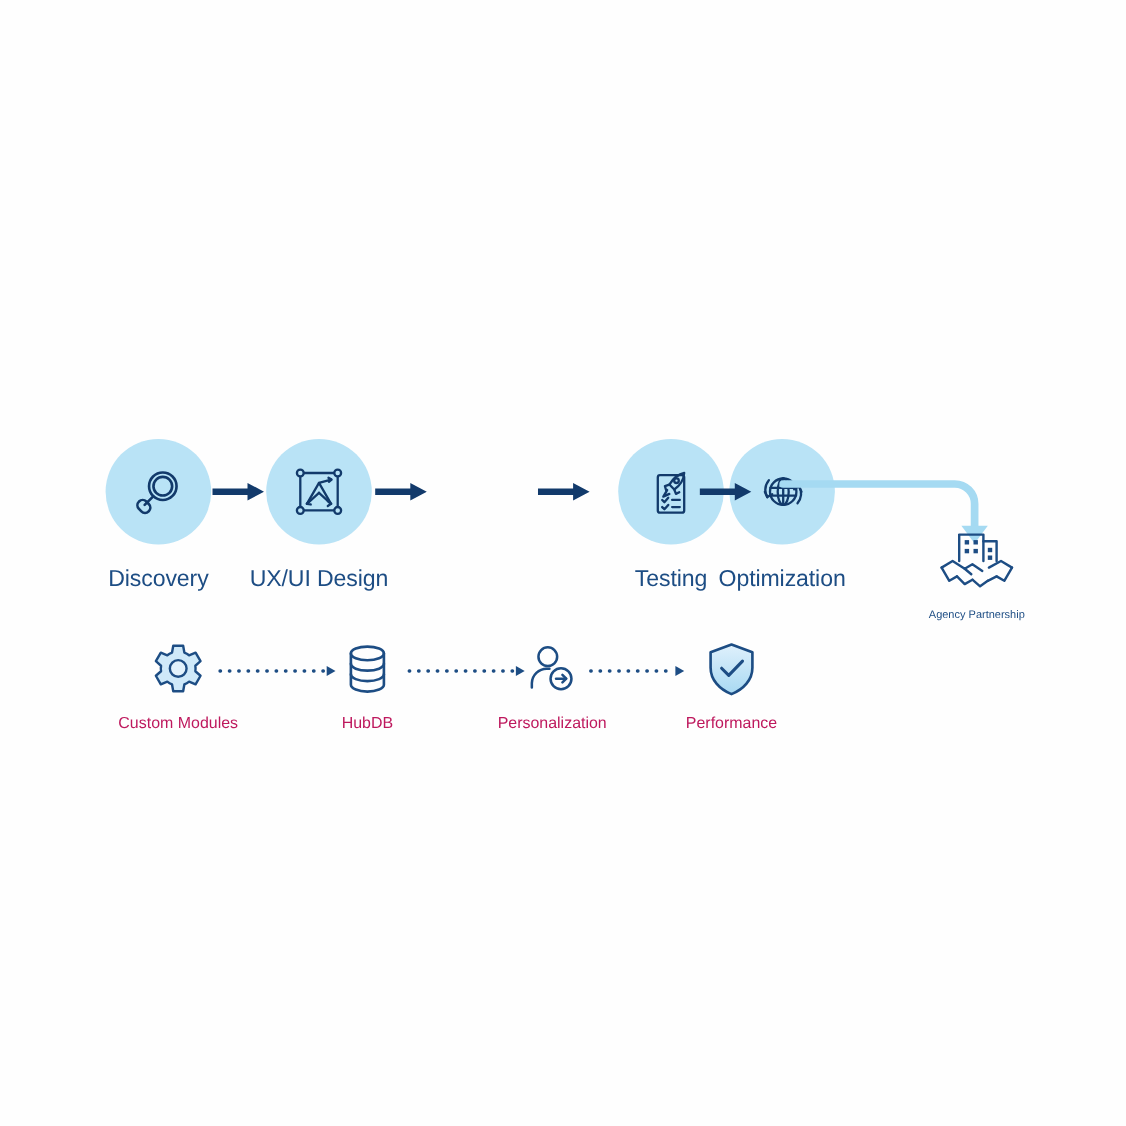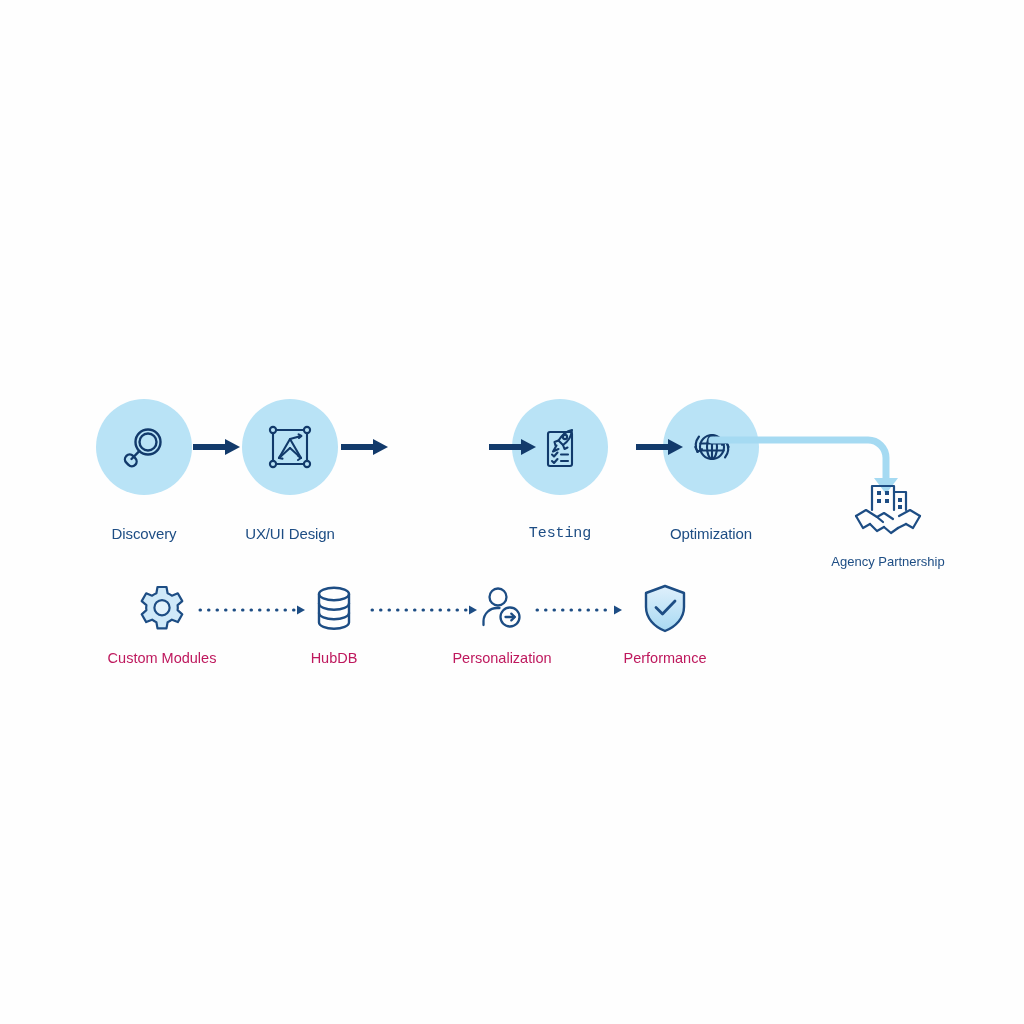--- a/index.html
+++ b/index.html
@@ -36,22 +36,22 @@
     border-radius: 50%;
     background: #b9e3f6;
     display: flex;
     align-items: center;
     justify-content: center;
   }
   .stage-bubble svg {
     display: block;
   }
   .stage-label {
-    margin-top: 30px;
-    font-size: 15px;
+    margin-top: 20px;
+    font-size: 21px;
     color: #1d4d84;
     letter-spacing: -0.1px;
     white-space: nowrap;
   }
 
   
   .flow-arrow {
     position: absolute;
     height: 22px;
     width: 48px;
@@ -75,21 +75,21 @@
     text-align: center;
   }
   .partner-icon {
     height: 62px;
     display: flex;
     align-items: center;
     justify-content: center;
   }
   .partner-label {
     margin-top: 14px;
-    font-size: 13px;
+    font-size: 10px;
     color: #1d4d84;
     white-space: nowrap;
   }
 
   
   .cap {
     position: absolute;
     width: 160px;
     text-align: center;
   }
@@ -146,21 +146,21 @@
           <path d="M33.6 12.3 L36.4 14 L34 16"></path>
           <path d="M16.5 33 L14 36 L17.5 36.6"></path>
           <path d="M33 33.6 L36 36 L33 38"></path>
         </svg>
       </span>
     </div>
     <div class="stage-label">UX/UI Design</div>
   </div>
 
 
-  <div class="stage" style="left:485px; top:399px;font-family:Liberation Mono, monospace;">
+  <div class="stage" style="left:535px; top:399px;">
     <div class="stage-bubble">
       <span>
         <svg width="50" height="50" viewBox="0 0 50 50" fill="none" stroke="#123a6b" stroke-width="2.1" stroke-linecap="round" stroke-linejoin="round">
           <path d="M13 12 a2 2 0 0 1 2-2 H35 a2 2 0 0 1 2 2 V42 a2 2 0 0 1-2 2 H15 a2 2 0 0 1-2-2 Z"></path>
           <path d="M37 8 c-5 1-10 5-13.5 10.5 l4.5 4.5 C33 19.5 36.5 14.5 37 8 Z"></path>
           <path d="M23.5 18.5 l-4 1.5 1 3.5"></path>
           <path d="M28 23 l1.5 4 3-1.5"></path>
           <path d="M21.5 23.5 l-3.5 6 5.5-2.5"></path>
           <circle cx="30" cy="15" r="2.1"></circle>
           <path d="M17 32.5 l2 2 3.5-4"></path>

